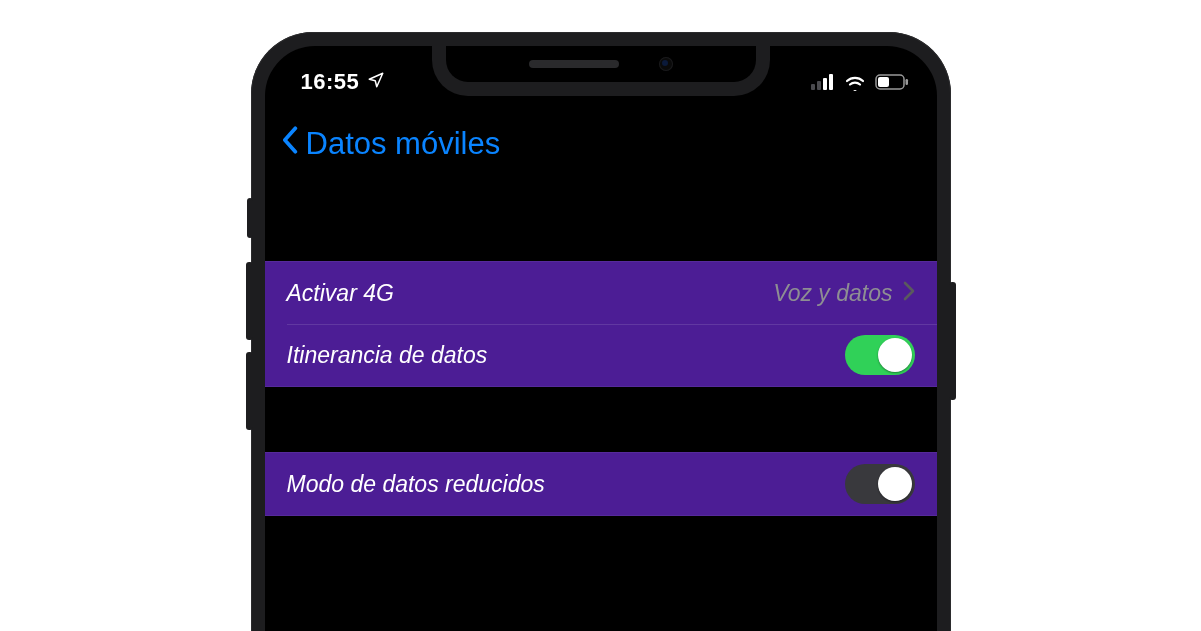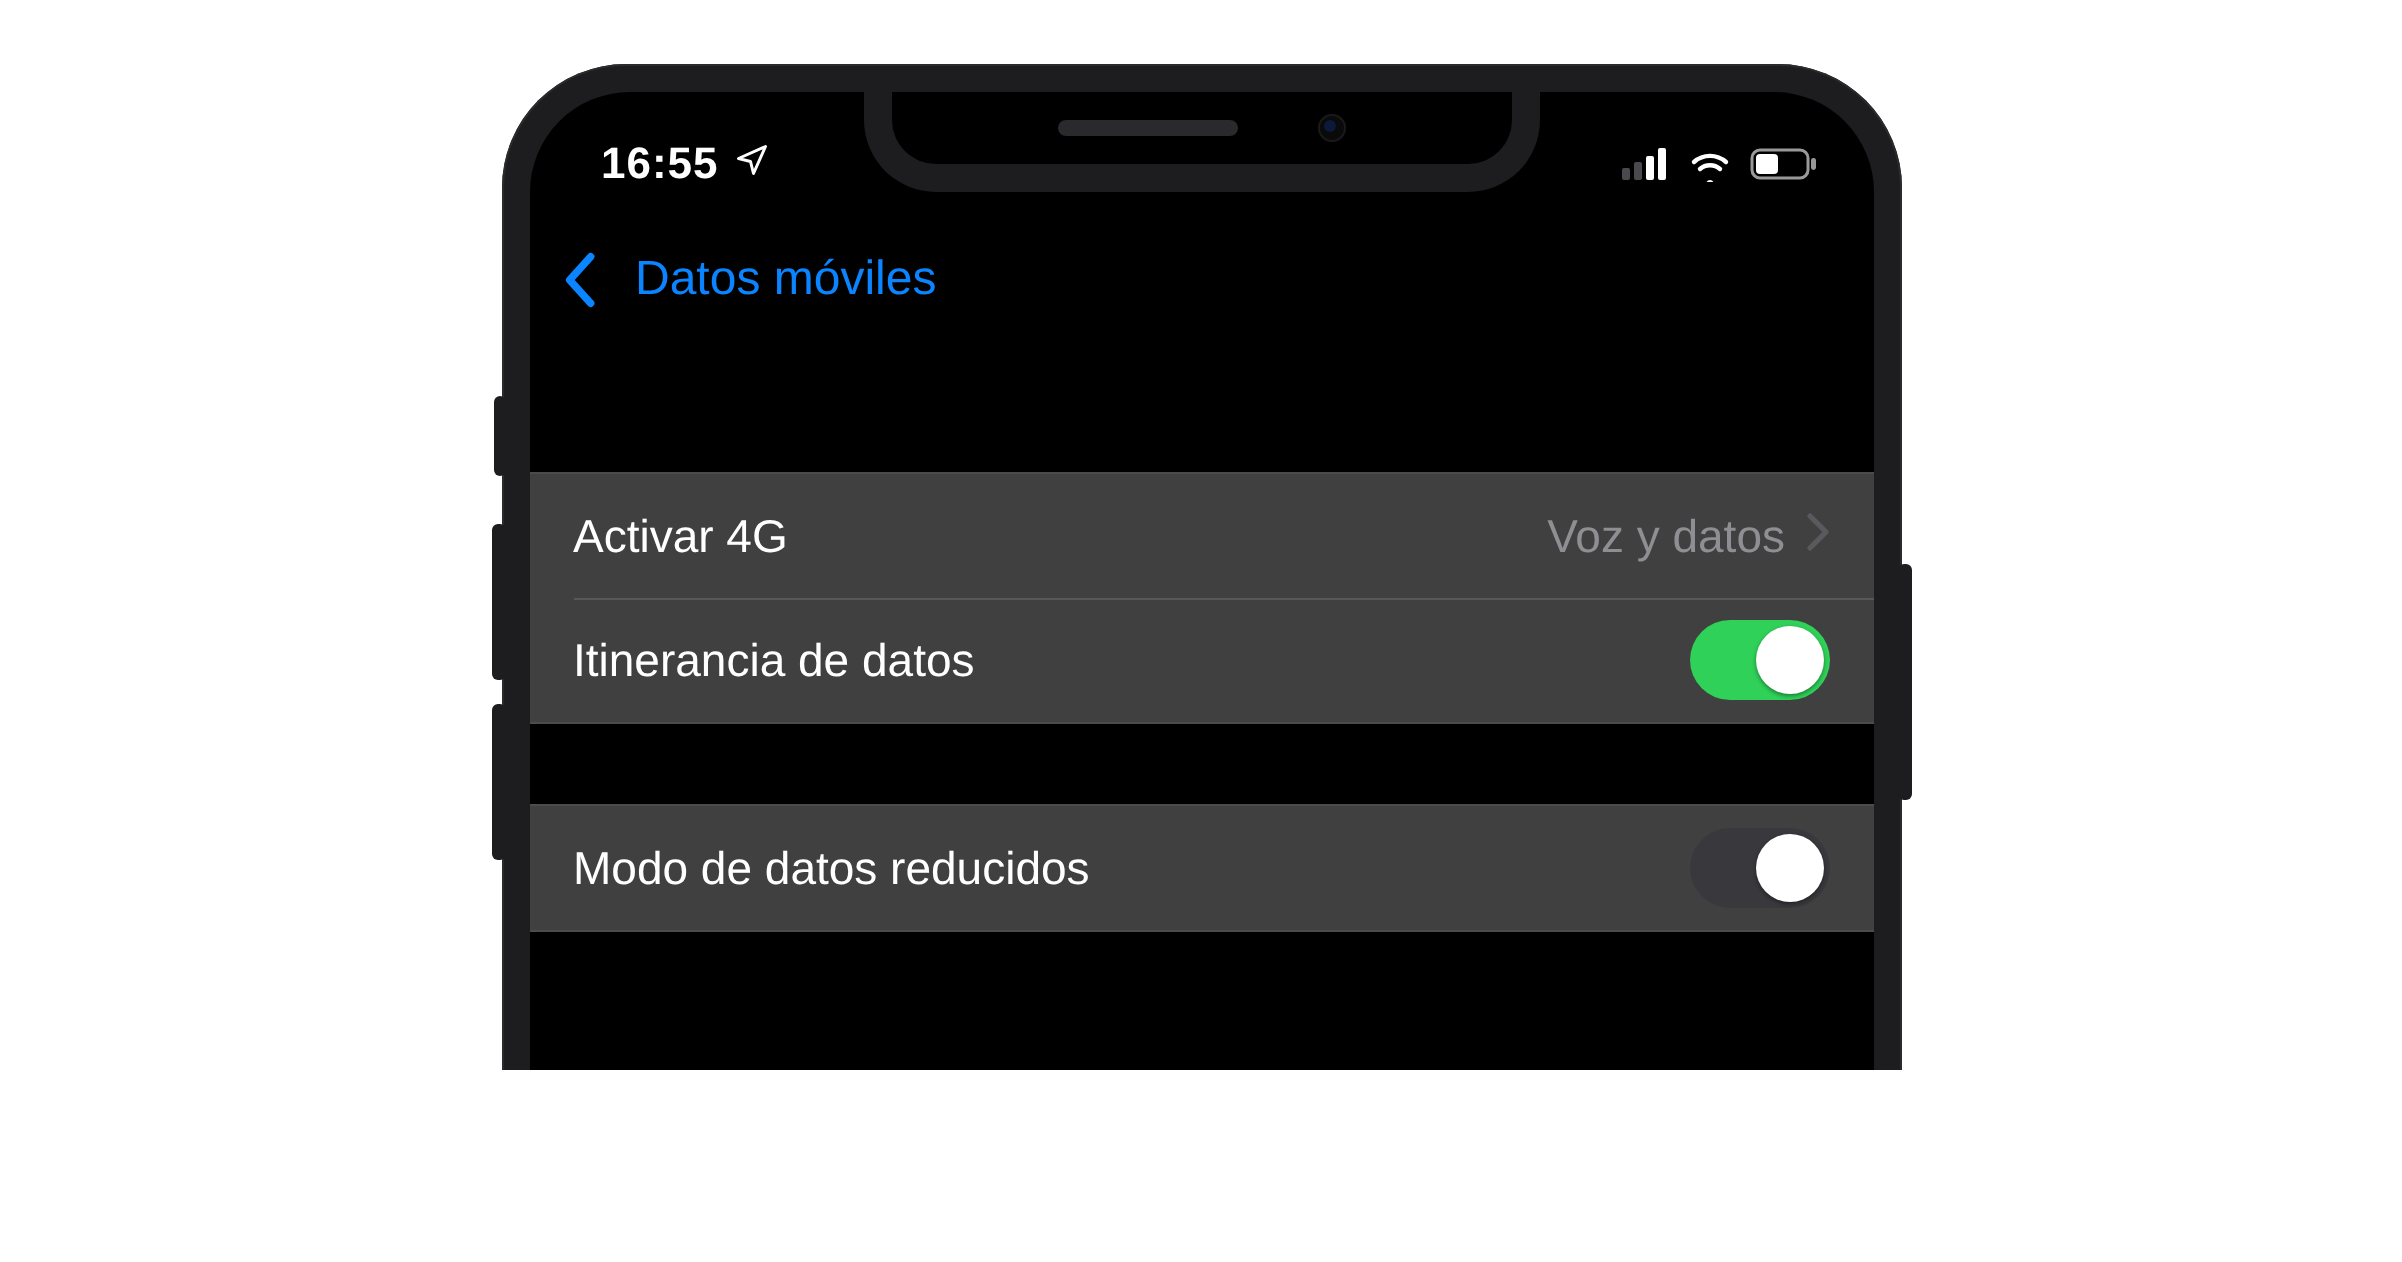--- a/index.html
+++ b/index.html
@@ -1,18 +1,18 @@
 <!DOCTYPE html>
 <html><head>
 <meta charset="utf-8">
 <style>
   * { box-sizing: border-box; margin: 0; padding: 0; }
   html, body { width: 1201px; height: 631px; background: #fff; font-family: -apple-system, "Helvetica Neue", Arial, sans-serif; }
   .stage {
-    width: 1201px; height: 535px; position: relative; overflow: hidden;
+    width: 1201px; height: 631px; position: relative; overflow: hidden;
     display: flex; align-items: flex-start; justify-content: center;
   }
   .phone {
     position: absolute;
     top: 32px;
     width: 700px;
     height: 1400px;
     background: #1d1d1f;
     border-radius: 62px;
     padding: 14px;
@@ -64,36 +64,37 @@
   .sb-left { display:flex; align-items:center; gap:8px; letter-spacing:0.5px;}
   .sb-right { display:flex; align-items:center; gap:8px; }
   .sb-right svg { display:block; }
 
   
   .navheader {
     position: absolute; top: 70px; left: 0; right: 0;
     padding: 10px 16px 14px 16px;
   }
   .back {
-    display: inline-flex; align-items: flex-start; gap: 20px;
-    color: #0a84ff; font-size: 24px; font-weight: 400;
+    display: inline-flex; align-items: flex-end; gap: 8px;
+    color: #0a84ff; font-size: 31px; font-weight: 400;
     cursor: pointer;
   }
   .back svg { flex: 0 0 auto; }
 
   
   .content {
     position: absolute; top: 150px; left: 0; right: 0;
     color: #fff;
   }
   .group {
-    margin-top: 40px;
-    background: #404040;
+    margin-top: 65px;
+    background: #4c1d95;
     border-top: 0.5px solid rgba(255,255,255,0.06);
     border-bottom: 0.5px solid rgba(255,255,255,0.06);
+    font-style: italic;
   }
   .row {
     display: flex; align-items: center; justify-content: space-between;
     min-height: 62px; padding: 0 22px; font-size: 23px;
     position: relative;
   }
   .row + .row::before {
     content:""; position:absolute; left:22px; right:0; top:0; height:0.5px;
     background: rgba(255,255,255,0.12);
   }

